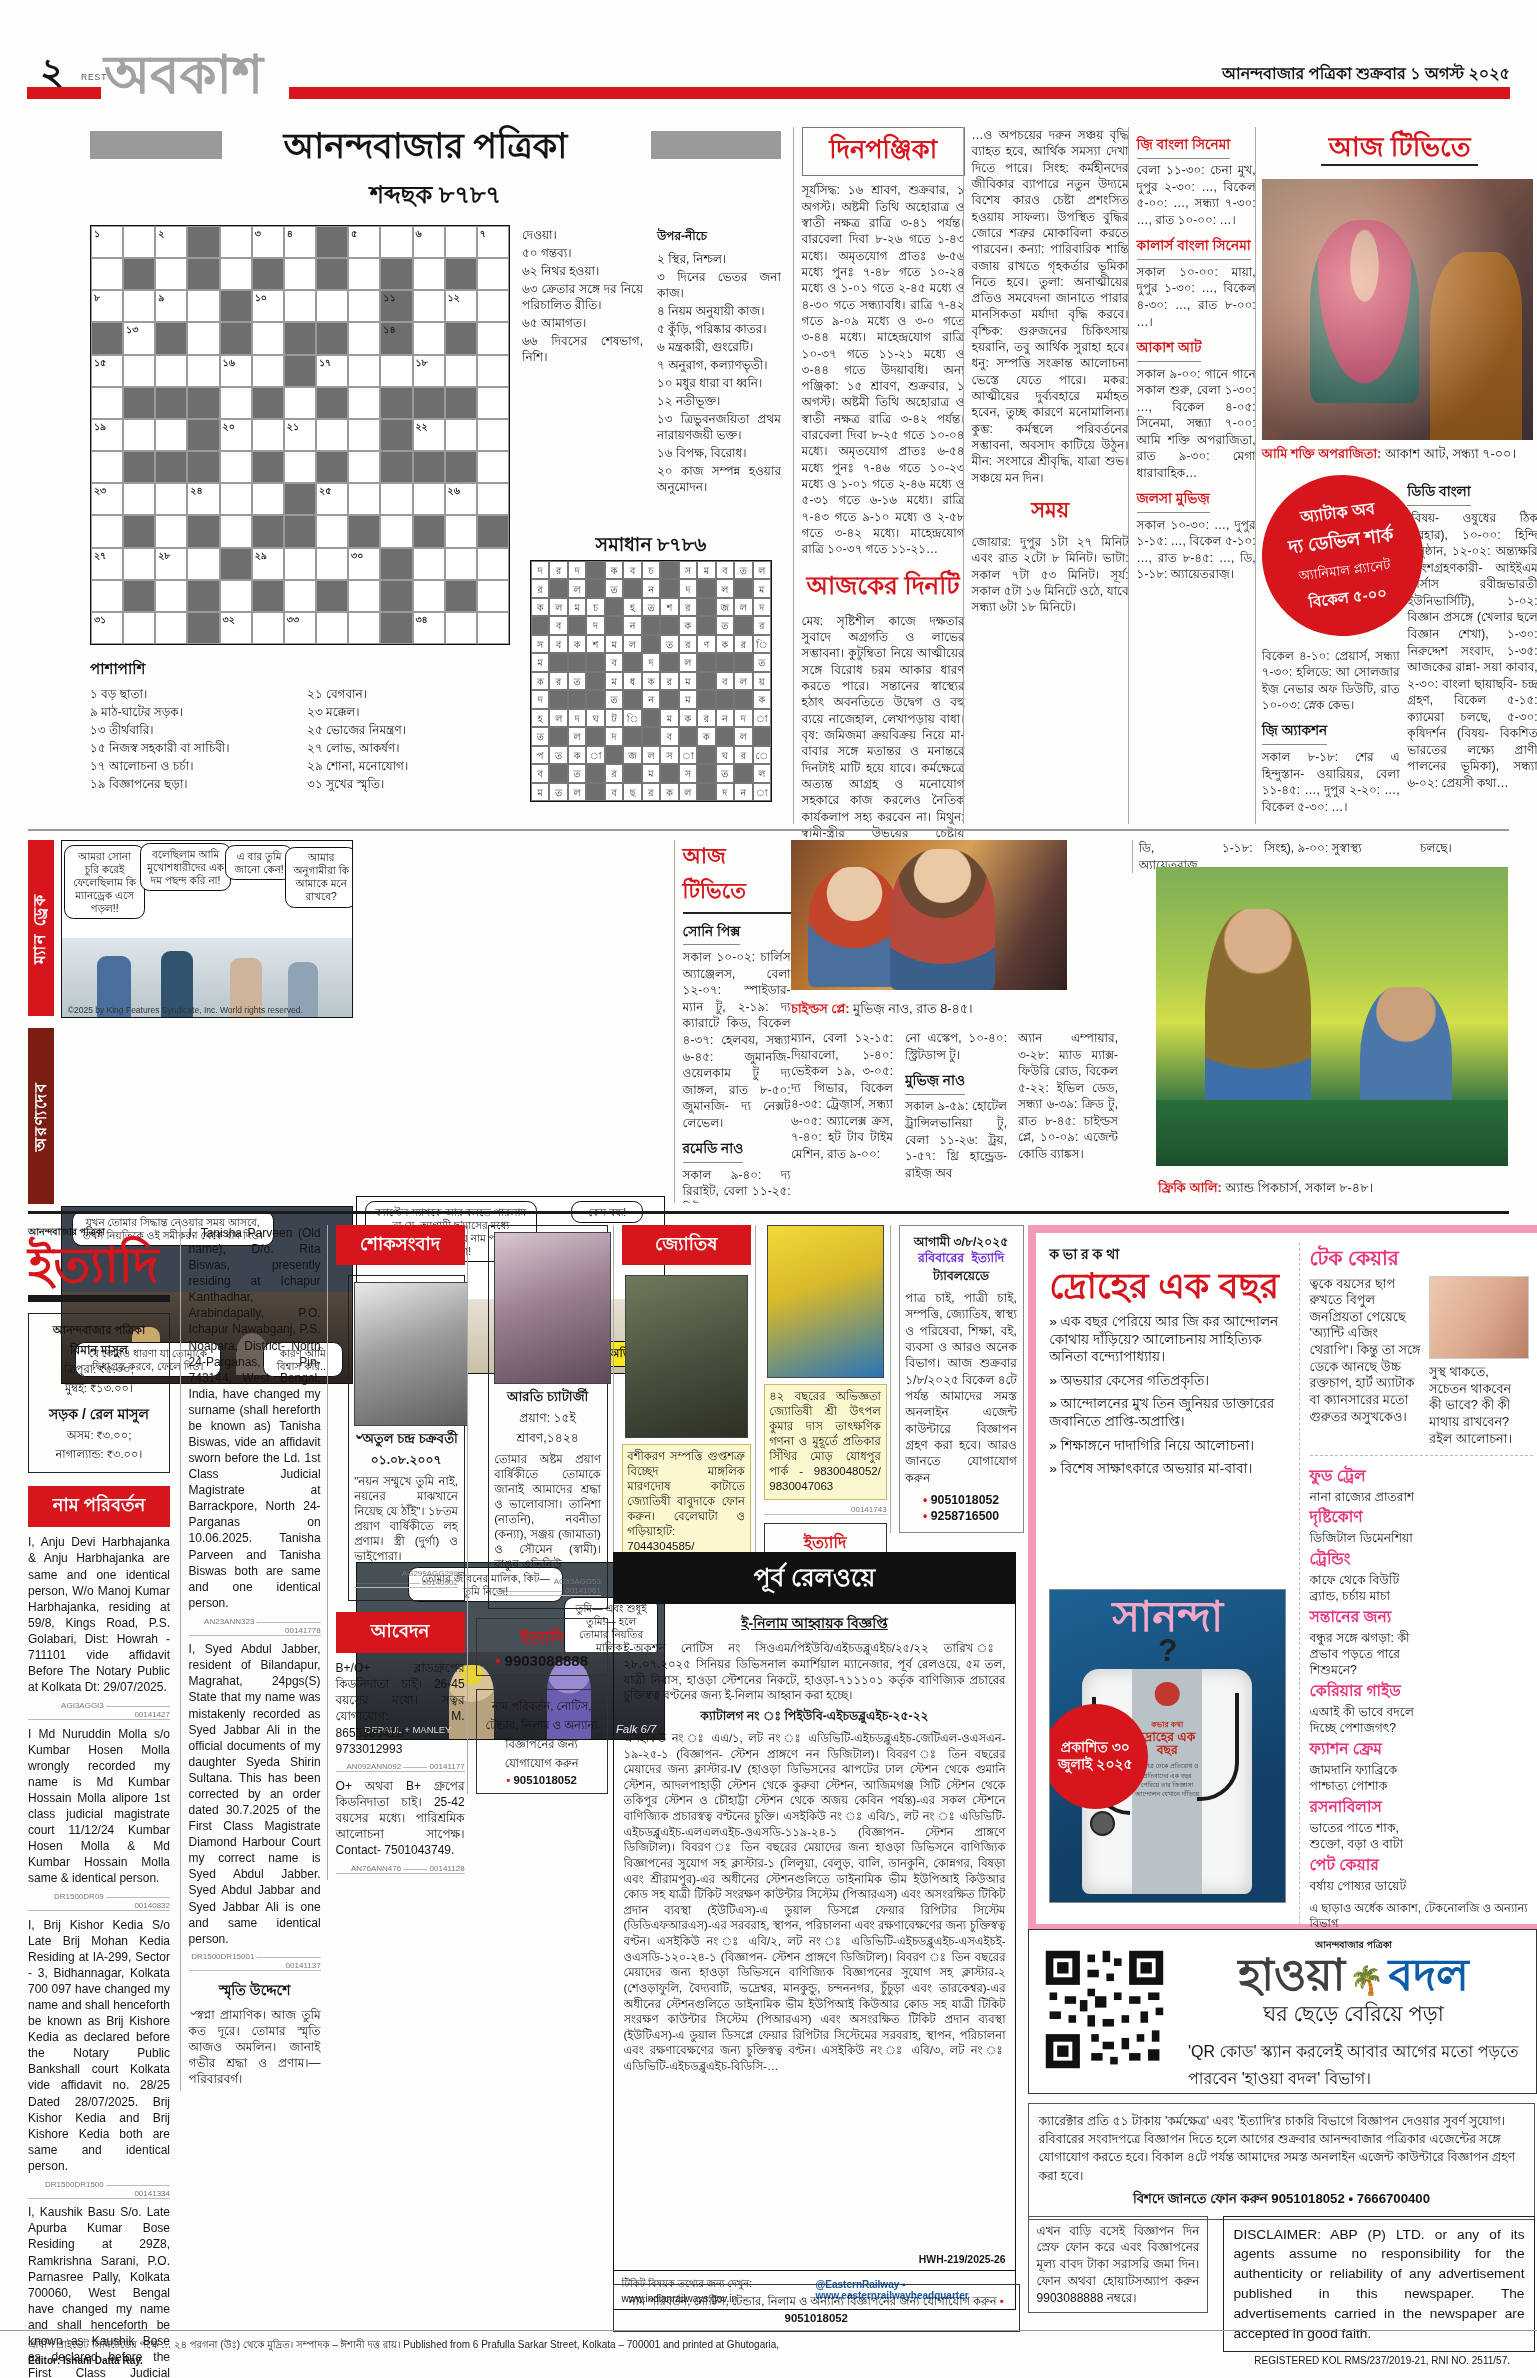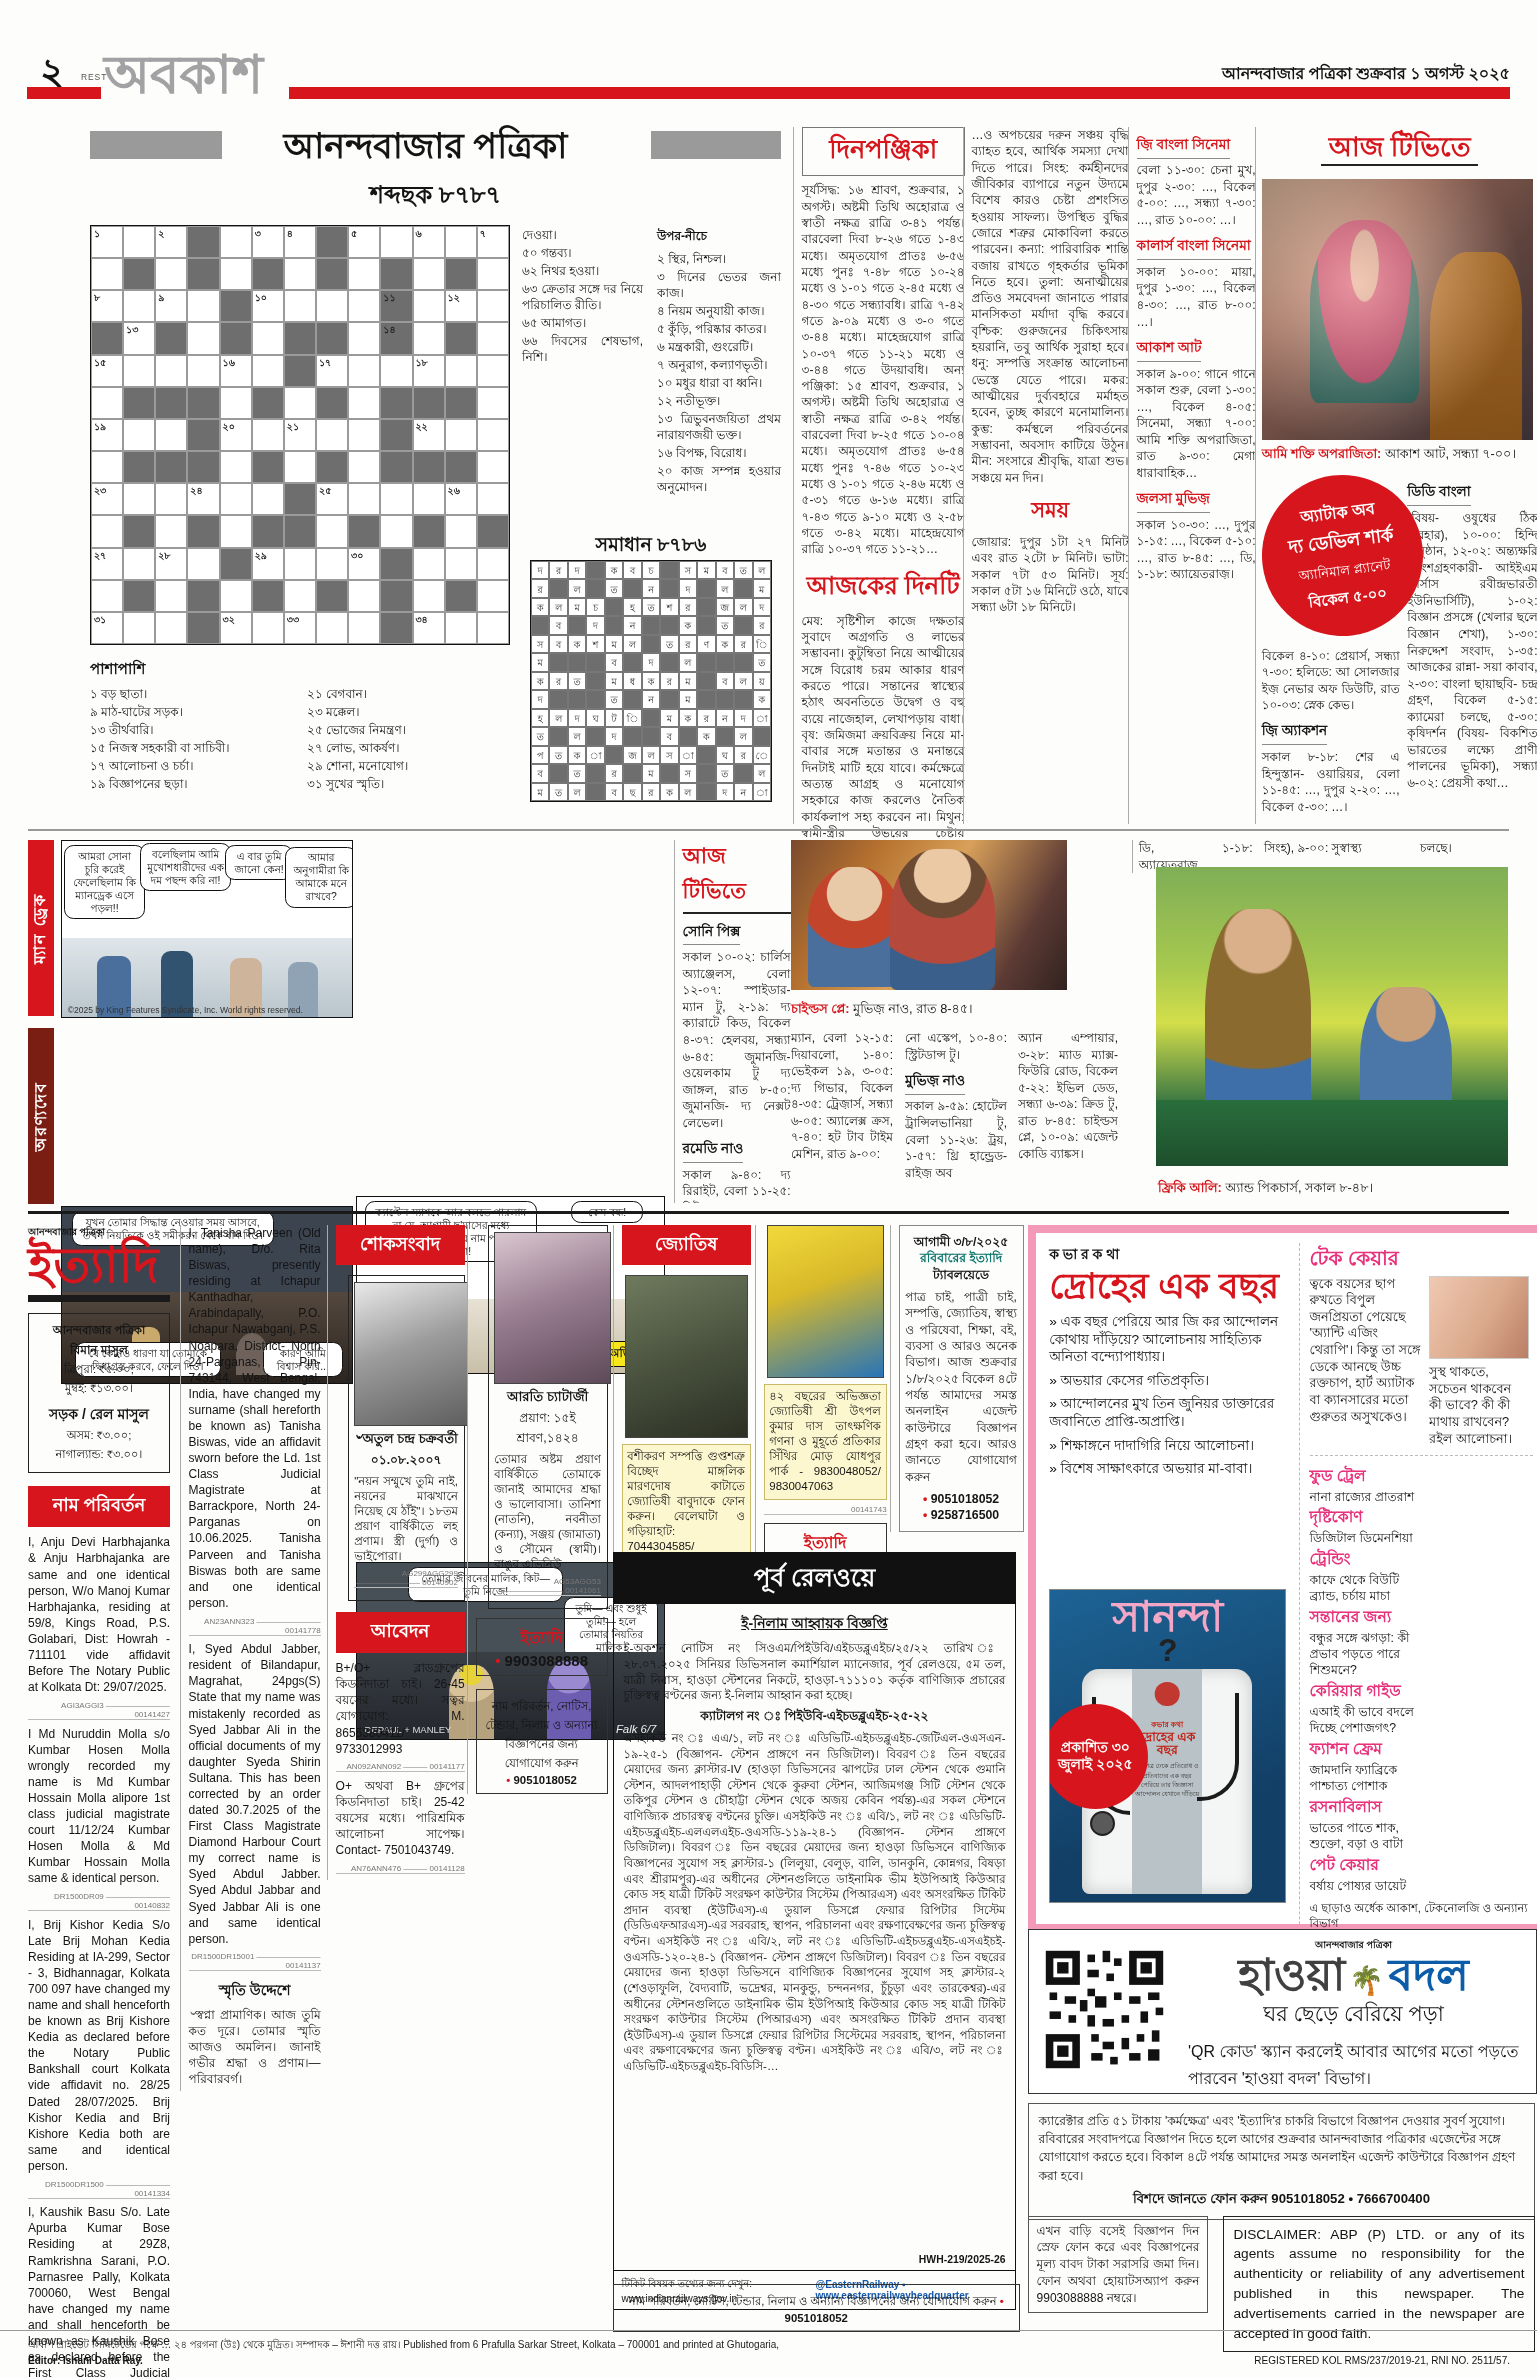--- a/index.html
+++ b/index.html
@@ -1015,21 +1015,21 @@
     <div class="ybox">৪২ বছরের অভিজ্ঞতা জ্যোতিষী শ্রী উৎপল কুমার দাস তাৎক্ষণিক গণনা ও মুহূর্তে প্রতিকার সিঁথির মোড় যোধপুর পার্ক - 9830048052/ 9830047063</div>
     <div class="adid">00141743</div>
     <div style="border:1.4px solid #333;text-align:center;padding:5.7px 1.9px;margin-top:7.6px;">
       <div class="red" style="font-weight:bold;font-size:16px;">ইত্যাদি</div>
       <div style="font-weight:bold;font-size:14px;"><em class="red" style="font-style:normal;">•</em> <span>9903088888</span></div>
     </div>
   </div>
   <div class="abs col-r" style="left:890px;top:1225px;width:125px;padding-left:7.6px;">
     <div style="border:0.9px solid #888;padding:7.6px 5.7px;text-align:center;font-size:12.3px;line-height:1.35;">
       <b>আগামী ৩/৮/২০২৫</b><br>
-      <b style="color:#0f766e;">রবিবারের ইত্যাদি</b><br>
+      <b style="color:#6d28d9;font-family:Liberation Mono, monospace;">রবিবারের ইত্যাদি</b><br>
       <b>ট্যাবলয়েডে</b>
       <div class="jt" style="margin-top:5.7px;text-align:justify;">পাত্র চাই, পাত্রী চাই, সম্পত্তি, জ্যোতিষ, স্বাস্থ্য ও পরিষেবা, শিক্ষা, বই, ব্যবসা ও আরও অনেক বিভাগ। আজ শুক্রবার ১/৮/২০২৫ বিকেল ৪টে পর্যন্ত আমাদের সমস্ত অনলাইন এজেন্ট কাউন্টারে বিজ্ঞাপন গ্রহণ করা হবে। আরও জানতে যোগাযোগ করুন</div>
       <div style="font-weight:bold;margin-top:5.7px;"><span class="red">•</span> <span>9051018052</span></div>
       <div style="font-weight:bold;"><span class="red">•</span> <span>9258716500</span></div>
     </div>
   </div>
 
   <div class="abs" style="left:613px;top:1552px;width:401px;border:1.9px solid #111;">
     <div style="background:#111;color:#fff;text-align:center;font-size:24.6px;font-weight:bold;padding:5.7px 0;">পূর্ব রেলওয়ে</div>
     <div style="padding:7.6px 9.5px 5.7px;">

